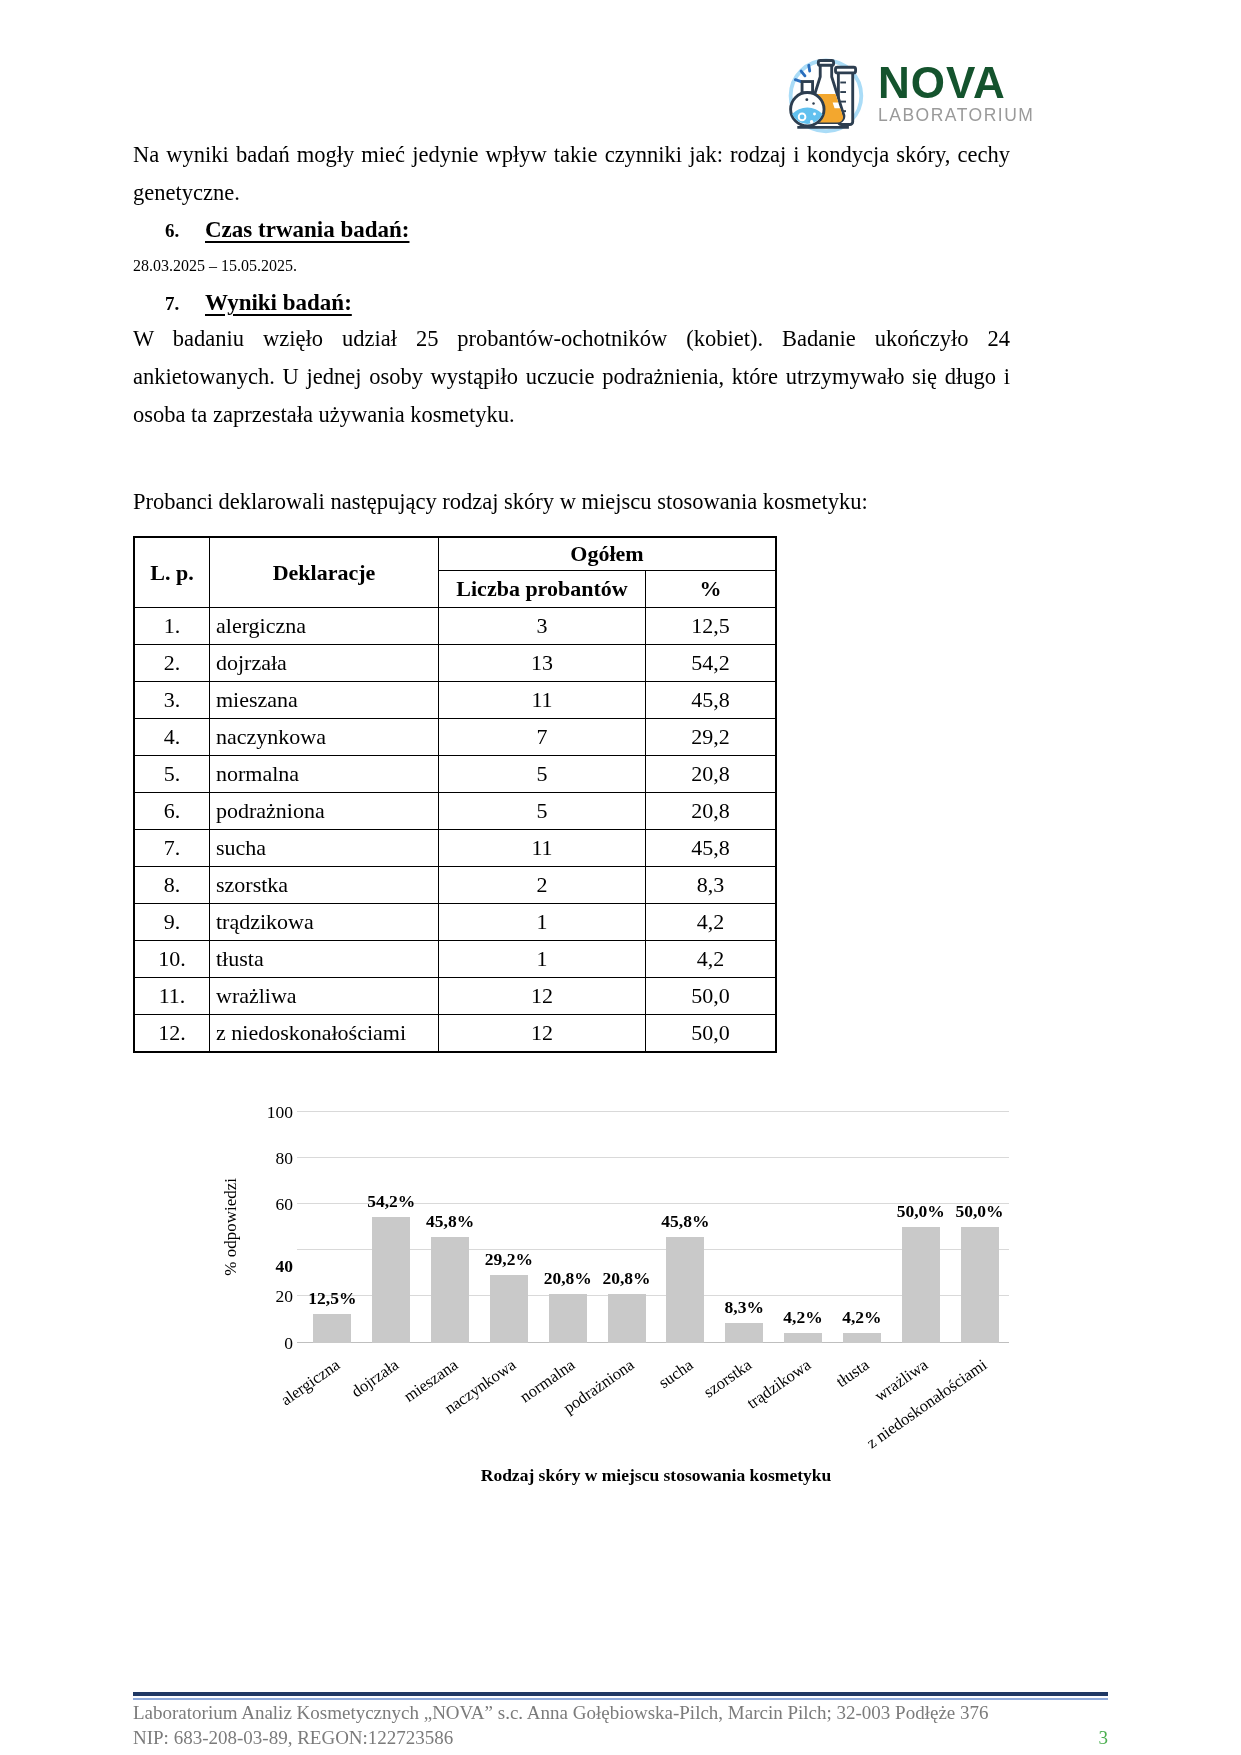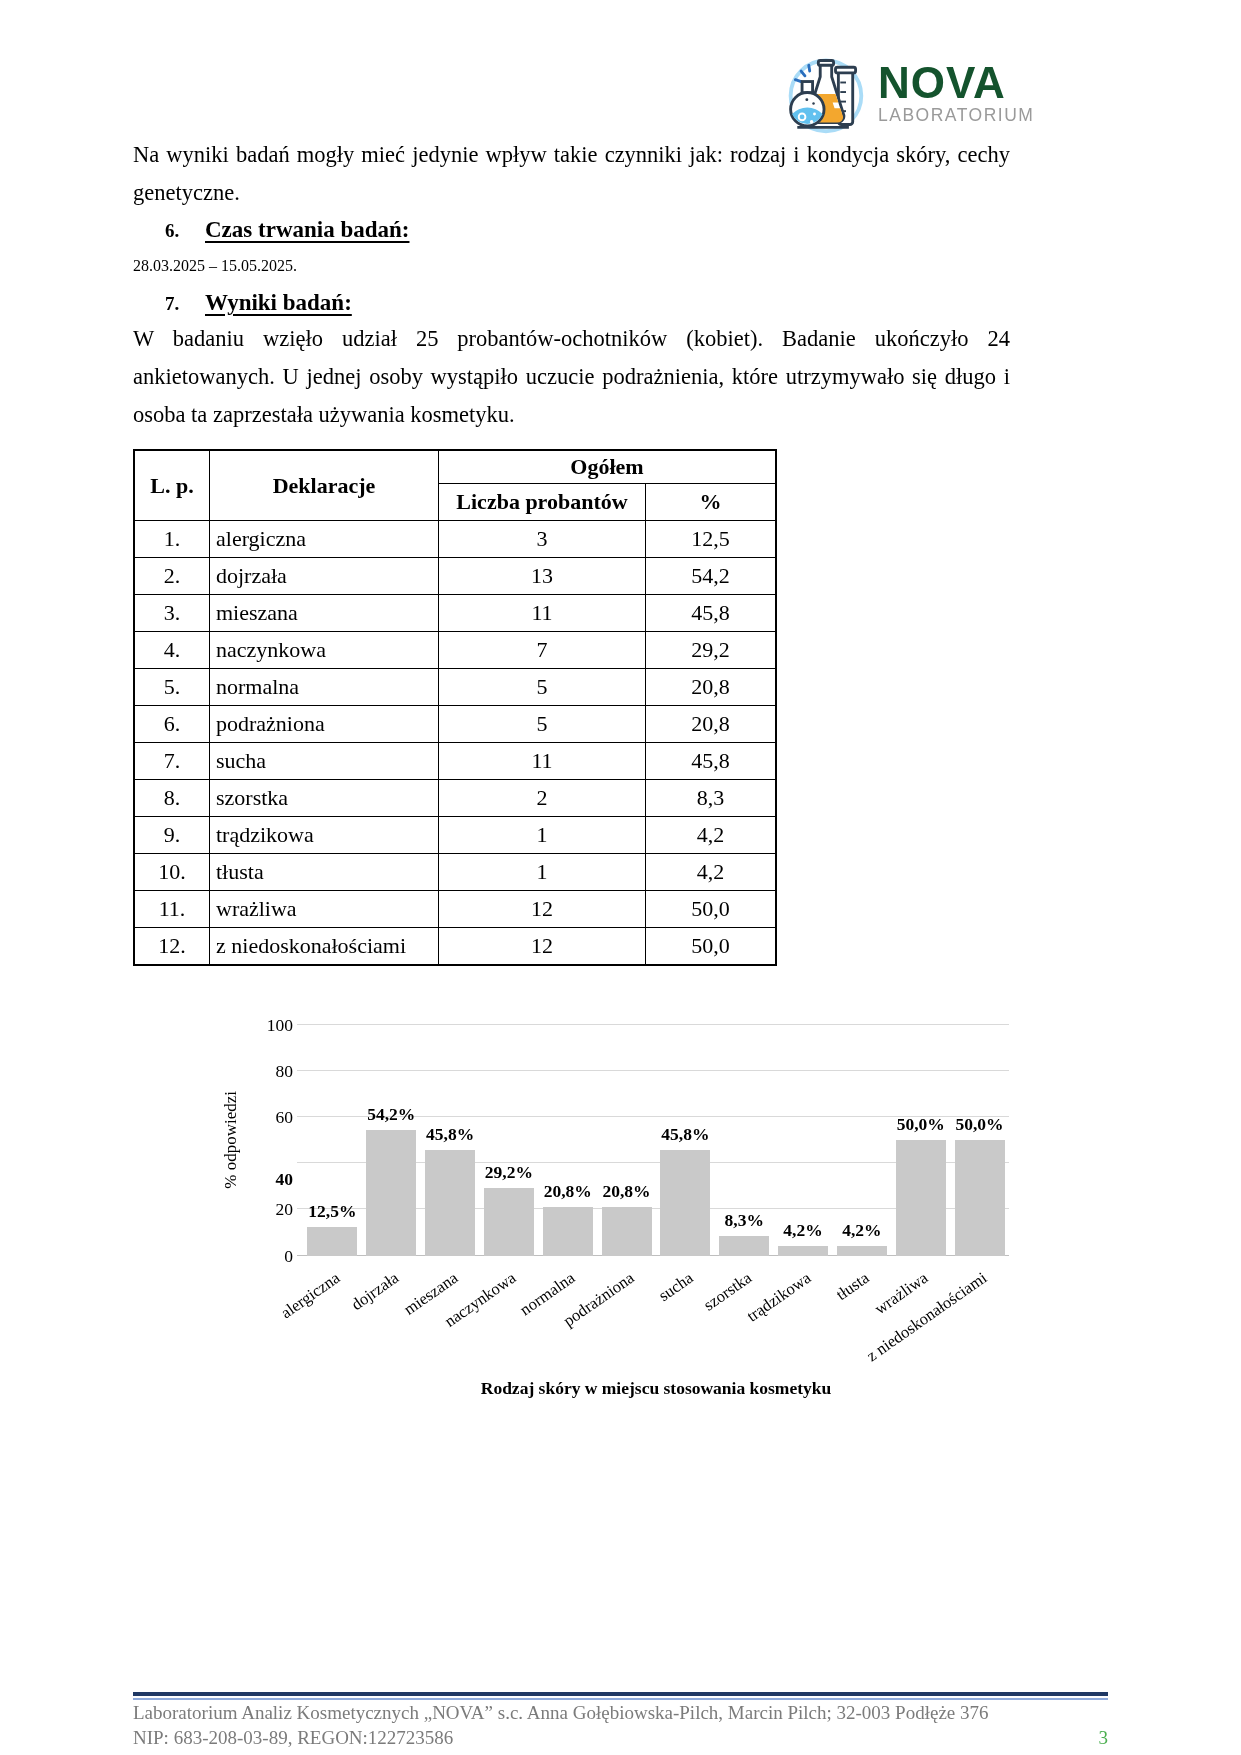--- a/index.html
+++ b/index.html
@@ -48,21 +48,21 @@
   .y-axis-label { writing-mode:vertical-rl; transform:rotate(180deg); font-size:17px; white-space:nowrap; }
   .chart-main { padding-top:32px; }
   .plot-row { display:flex; }
   .ticks { position:relative; width:48px; height:231px; }
   .ticks span { position:absolute; right:10px; font-size:17.5px; line-height:20px; }
   .plot { position:relative; width:706px; height:231px; }
   .gridline { position:absolute; left:-6px; right:0; height:1px; background:#d9d9d9; }
   .gridline.base { background:#bfbfbf; }
   .bars { position:absolute; inset:0; display:flex; align-items:flex-end; }
   .slot { position:relative; flex:1; display:flex; justify-content:center; align-items:flex-end; height:100%; }
-  .bar { position:relative; width:50px; background:#c9c9c9; }
+  .bar { position:relative; width:38px; background:#c9c9c9; }
   .bar-value { position:absolute; bottom:100%; left:50%; transform:translateX(-50%); margin-bottom:5px;
                font-weight:bold; font-size:17.5px; white-space:nowrap; }
   .cat-label { position:absolute; top:calc(100% + 12px); right:50%; transform:rotate(-35deg);
                transform-origin:100% 0; white-space:nowrap; font-size:16.5px; }
   .x-title { width:706px; margin-left:48px; margin-top:122px; text-align:center;
              font-weight:bold; font-size:17.5px; }
 
   
   .footer { position:absolute; left:133px; top:1692px; width:975px; }
   .footer-rule { height:2px; border-top:4px solid #203864; border-bottom:2px solid #8faadc; }
@@ -126,20 +126,21 @@
       <span class="h-text">Czas trwania badań:</span>
     </div>
     <div class="date-line">28.03.2025 – 15.05.2025.</div>
 
     <div class="heading">
       <span class="h-num">7.</span>
       <span class="h-text">Wyniki badań:</span>
     </div>
     <p class="para">W badaniu wzięło udział 25 probantów-ochotników (kobiet). Badanie ukończyło 24 ankietowanych. U jednej osoby wystąpiło uczucie podrażnienia, które utrzymywało się długo i osoba ta zaprzestała używania kosmetyku.</p>
 
+    <div class="table-intro">Probanci deklarowali następujący rodzaj skóry w miejscu stosowania kosmetyku:</div>
 
     <table class="skin">
       <thead>
         <tr class="h1">
           <th class="col-lp" rowspan="2">L. p.</th>
           <th class="col-ans" rowspan="2">Deklaracje</th>
           <th colspan="2">Ogółem</th>
         </tr>
         <tr class="h2">
           <th class="col-count">Liczba probantów</th>

